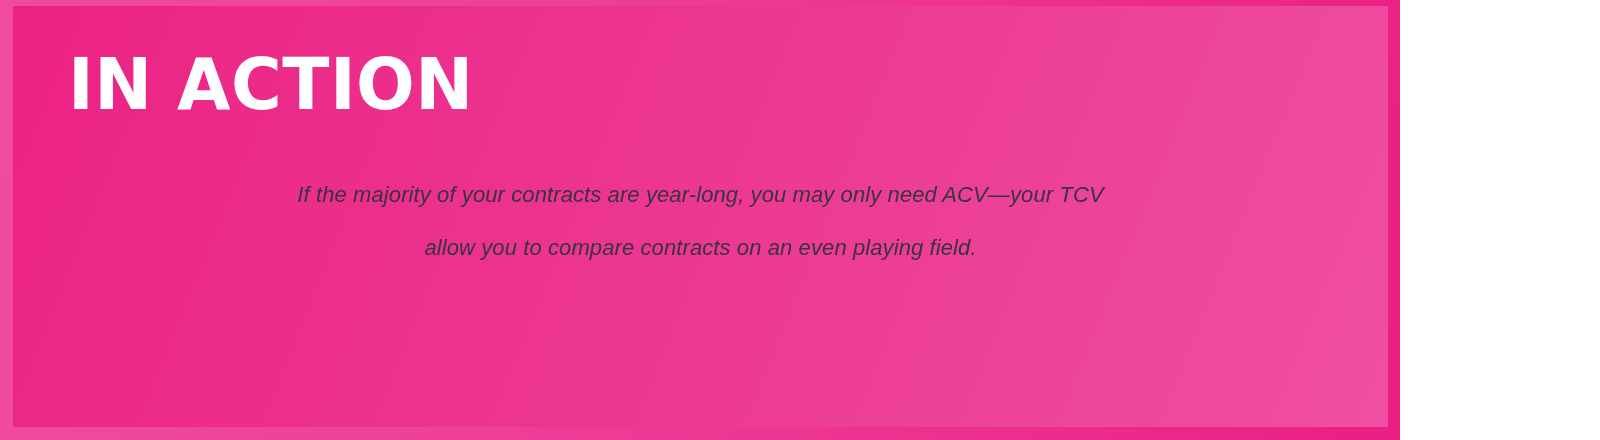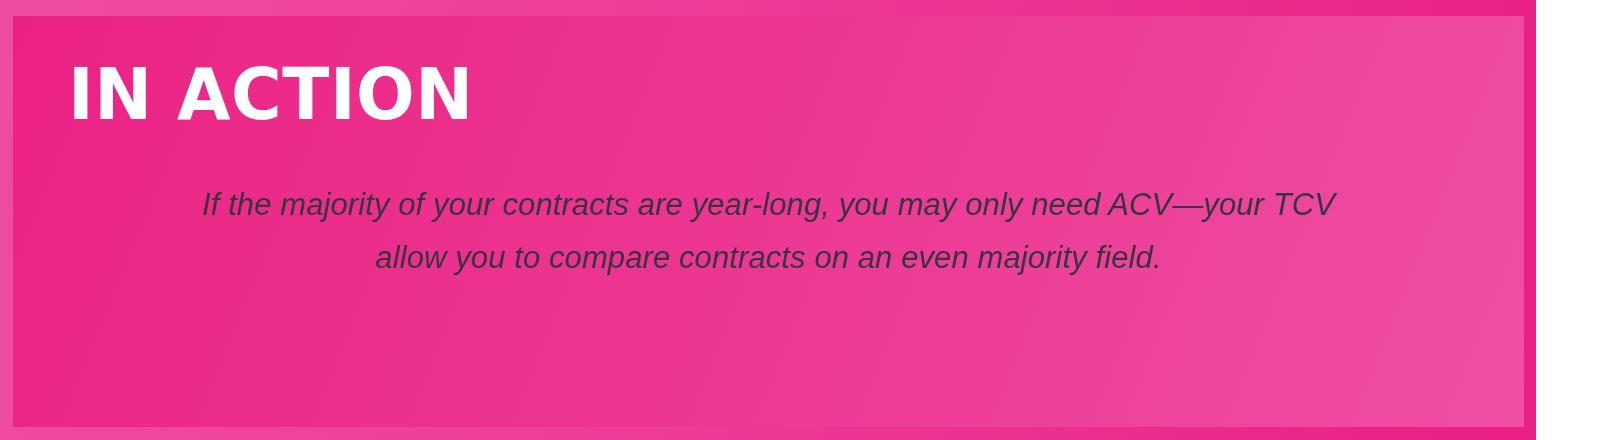--- a/index.html
+++ b/index.html
@@ -3,28 +3,28 @@
 <meta charset="utf-8">
 <style>
   html, body {
     margin: 0;
     padding: 0;
     background: #ffffff;
   }
 
   #banner {
     position: relative;
-    width: 1536px;
+    width: 1400px;
     height: 440px;
     box-sizing: border-box;
     overflow: hidden;
     font-family: "Liberation Sans", "DejaVu Sans", sans-serif;
     
     background: linear-gradient(100deg, #ef4c9f 0%, #ee3f99 38%, #ec2f8e 72%, #ea1f83 100%);
-    padding: 16px 12px 13px 13px;
+    padding: 6px 12px 13px 13px;
   }
 
   #panel {
     position: relative;
     width: 100%;
     height: 100%;
     box-sizing: border-box;
     
     background: linear-gradient(112deg,
                 #ec2184 0%,
@@ -54,21 +54,21 @@
   }
 
   #body-text {
     position: absolute;
     left: 0;
     right: 0;
     top: 162px;
     text-align: center;
     color: #3a3340;
     font-style: italic;
-    font-size: 31px;
+    font-size: 22px;
     line-height: 53px;
     font-weight: 400;
     letter-spacing: 0.1px;
     font-family: "Liberation Sans", "DejaVu Sans", sans-serif;
   }
 
   #body-text .line {
     display: block;
     white-space: nowrap;
   }
@@ -76,17 +76,17 @@
 </head>
 <body>
 
 <div id="banner">
   <div id="panel">
 
     <h1 id="heading">IN ACTION</h1>
 
     <div id="body-text">
       <span class="line">If the majority of your contracts are year-long, you may only need ACV—your TCV</span>
-      <span class="line">allow you to compare contracts on an even majority field.</span>
+      <span class="line">allow you to compare contracts on an even playing field.</span>
     </div>
 
   </div>
 </div>
 
 </body></html>

